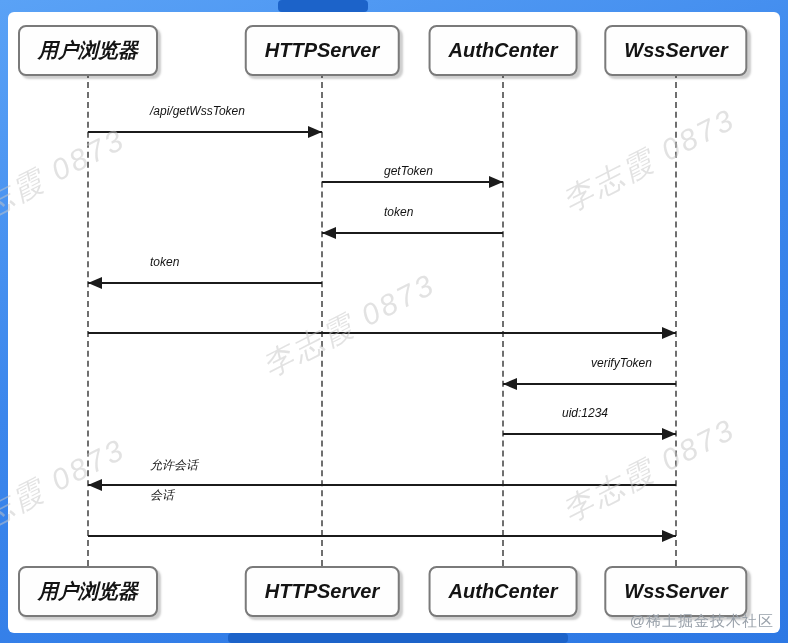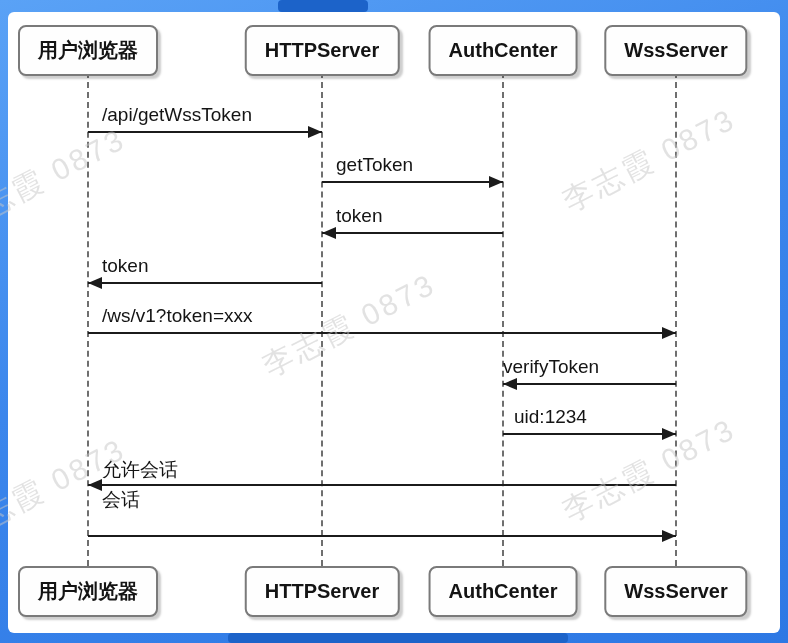--- a/index.html
+++ b/index.html
@@ -13,21 +13,21 @@
     overflow:hidden;
     background:linear-gradient(160deg,#5aa2f6 0%,#3b86ec 45%,#2d78e4 100%);
   }
   .edge-accent{
     position:absolute;background:#1c63c9;border-radius:4px;
   }
   .frame{
     position:absolute;left:8px;top:12px;right:8px;bottom:10px;
     background:#ffffff;border-radius:6px;
   }
-  .diagram-layer{position:absolute;left:0;top:0;width:628px;height:643px;}
+  .diagram-layer{position:absolute;left:0;top:0;width:628px;height:643px;font-style:italic;}
   .lifeline{
     position:absolute;width:0;
     border-left:2px dashed #6f6f6f;
     transform:translateX(-1px);
   }
   .actor-box{
     position:absolute;height:47px;line-height:47px;
     transform:translateX(-50%);
     background:#fefefe;
     border:2px solid #7a7a7a;border-radius:8px;
@@ -35,22 +35,23 @@
     padding:0 18px;
     font-size:20px;font-weight:bold;color:#141414;
     white-space:nowrap;
   }
   .msg-line{
     position:absolute;height:0;
     border-top:2px solid #1b1b1b;
   }
   .msg-label{
     position:absolute;
-    font-size:19px;color:#141414;
+    font-size:12px;color:#141414;
     white-space:nowrap;
+    margin-left:48px;
   }
   .arrow{position:absolute;width:0;height:0;}
   .arrow.right{
     border-top:6px solid transparent;border-bottom:6px solid transparent;
     border-left:14px solid #1b1b1b;
   }
   .arrow.left{
     border-top:6px solid transparent;border-bottom:6px solid transparent;
     border-right:14px solid #1b1b1b;
   }
@@ -88,42 +89,42 @@
       <div class="actor-box" style="left: 503px; top: 25px;">AuthCenter</div>
       <div class="actor-box" style="left: 503px; top: 566px;">AuthCenter</div>
       <div class="lifeline" style="left: 676px; top: 72px; height: 494px;"></div>
       <div class="actor-box" style="left: 676px; top: 25px;">WssServer</div>
       <div class="actor-box" style="left: 676px; top: 566px;">WssServer</div>
       <div class="msg-line" style="left: 88px; top: 131px; width: 234px;"></div>
       <div class="arrow right" style="top: 126px; left: 308px;"></div>
       <div class="msg-label" style="left: 102px; top: 104px;">/api/getWssToken</div>
       <div class="msg-line" style="left: 322px; top: 181px; width: 181px;"></div>
       <div class="arrow right" style="top: 176px; left: 489px;"></div>
-      <div class="msg-label" style="left: 336px; top: 154px;">getToken</div>
+      <div class="msg-label" style="left: 336px; top: 164px;">getToken</div>
       <div class="msg-line" style="left: 322px; top: 232px; width: 181px;"></div>
       <div class="arrow left" style="top: 227px; left: 322px;"></div>
       <div class="msg-label" style="left: 336px; top: 205px;">token</div>
       <div class="msg-line" style="left: 88px; top: 282px; width: 234px;"></div>
       <div class="arrow left" style="top: 277px; left: 88px;"></div>
       <div class="msg-label" style="left: 102px; top: 255px;">token</div>
       <div class="msg-line" style="left: 88px; top: 332px; width: 588px;"></div>
       <div class="arrow right" style="top: 327px; left: 662px;"></div>
-      <div class="msg-label" style="left: 102px; top: 305px;">/ws/v1?token=xxx</div>
       <div class="msg-line" style="left: 503px; top: 383px; width: 173px;"></div>
       <div class="arrow left" style="top: 378px; left: 503px;"></div>
-      <div class="msg-label" style="left: 503px; top: 356px;">verifyToken</div>
+      <div class="msg-label" style="left: 543px; top: 356px;">verifyToken</div>
       <div class="msg-line" style="left: 503px; top: 433px; width: 173px;"></div>
       <div class="arrow right" style="top: 428px; left: 662px;"></div>
       <div class="msg-label" style="left: 514px; top: 406px;">uid:1234</div>
       <div class="msg-line" style="left: 88px; top: 484px; width: 588px;"></div>
       <div class="arrow left" style="top: 479px; left: 88px;"></div>
       <div class="msg-label" style="left: 102px; top: 457px;">允许会话</div>
       <div class="msg-line" style="left: 88px; top: 535px; width: 588px;"></div>
       <div class="arrow right" style="top: 530px; left: 662px;"></div>
       <div class="msg-label" style="left: 102px; top: 487px;">会话</div>
       <div class="watermark" style="left: -55px; top: 160px;">李志霞 0873</div>
       <div class="watermark" style="left: 255px; top: 305px;">李志霞 0873</div>
       <div class="watermark" style="left: 555px; top: 450px;">李志霞 0873</div>
       <div class="watermark" style="left: -55px; top: 470px;">李志霞 0873</div>
       <div class="watermark" style="left: 555px; top: 140px;">李志霞 0873</div>
     </div>
 
+  <div class="credit">@稀土掘金技术社区</div>
 </div>
 
 </body></html>

